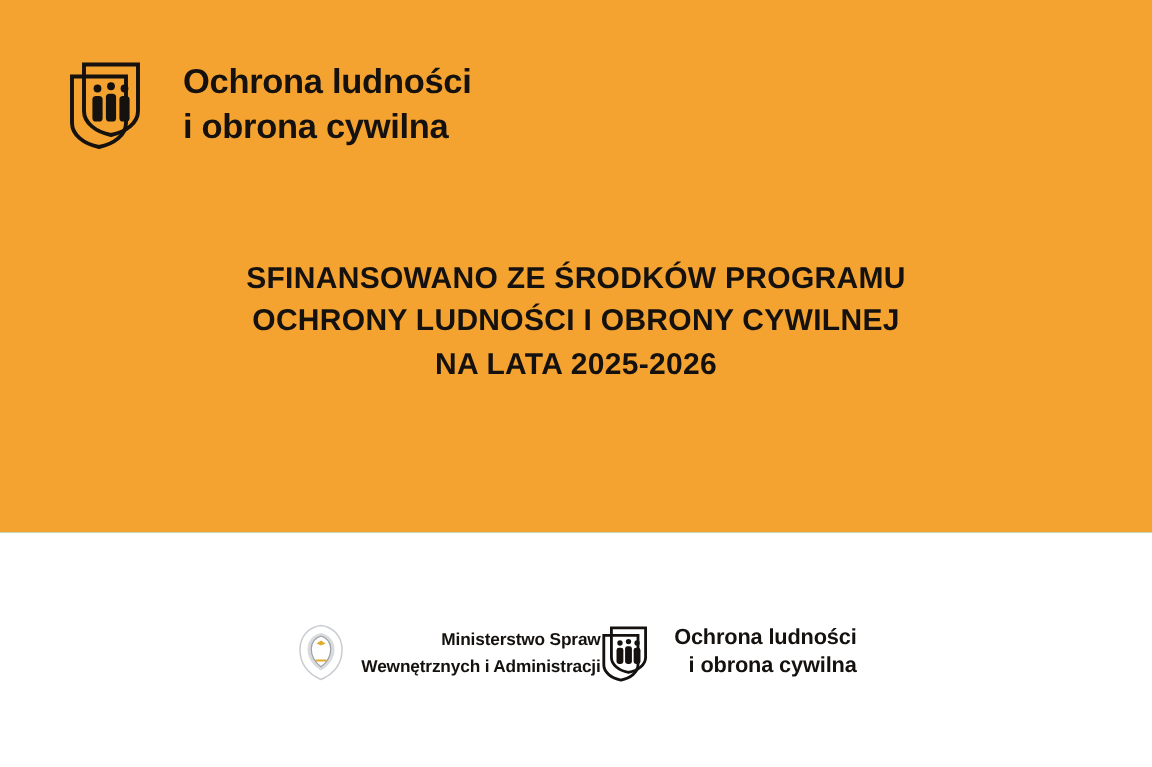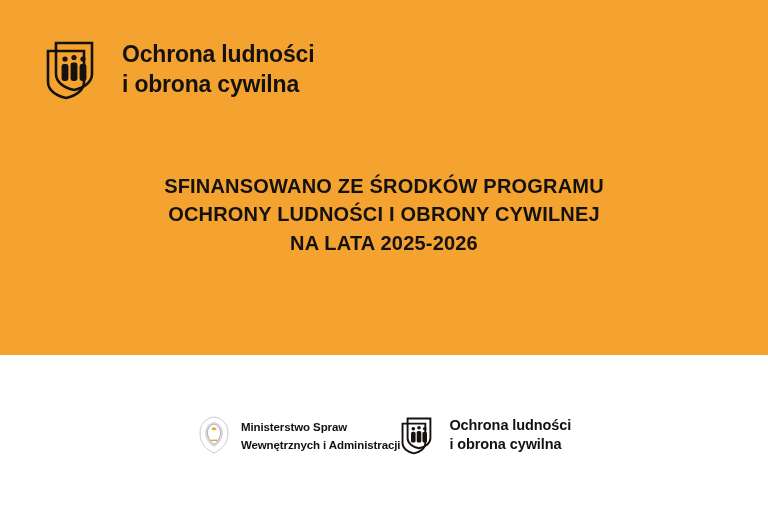--- a/index.html
+++ b/index.html
@@ -74,20 +74,21 @@
     height: 156px;
     background: #ffffff;
     display: flex;
     align-items: center;
     justify-content: center;
   }
   .footer-inner {
     display: flex;
     align-items: center;
     transform: translateY(2px);
+    text-align: right;
   }
   
   .ministry {
     display: flex;
     align-items: center;
   }
   .ministry .eagle {
     width: 34px;
     height: 40px;
     flex: none;

